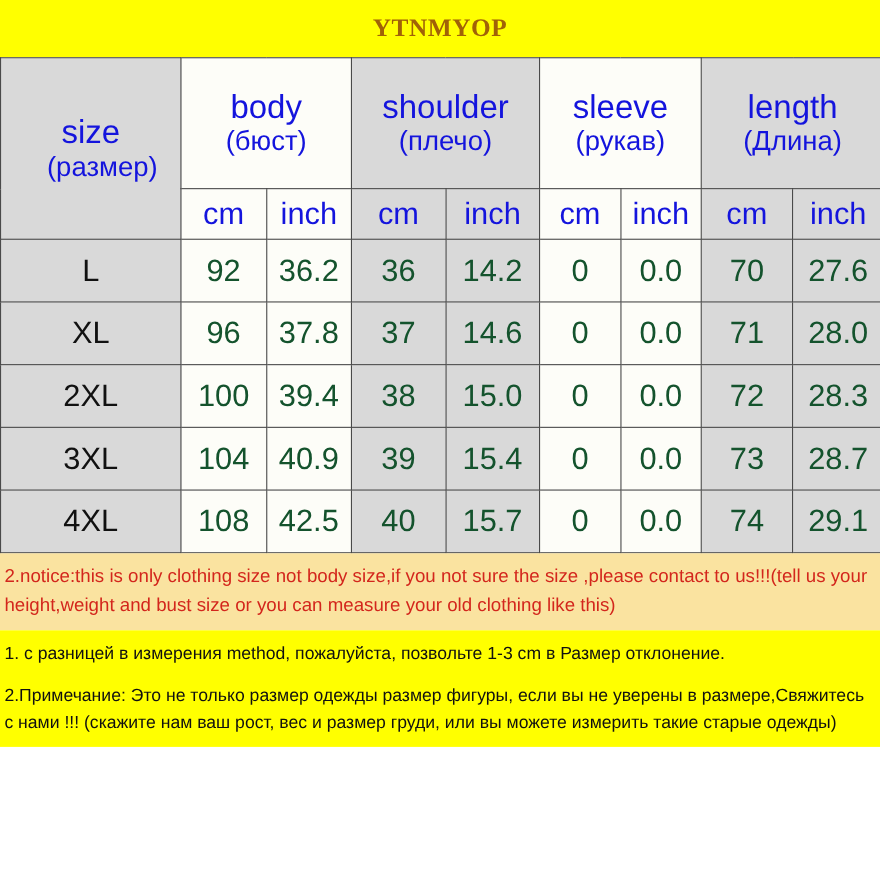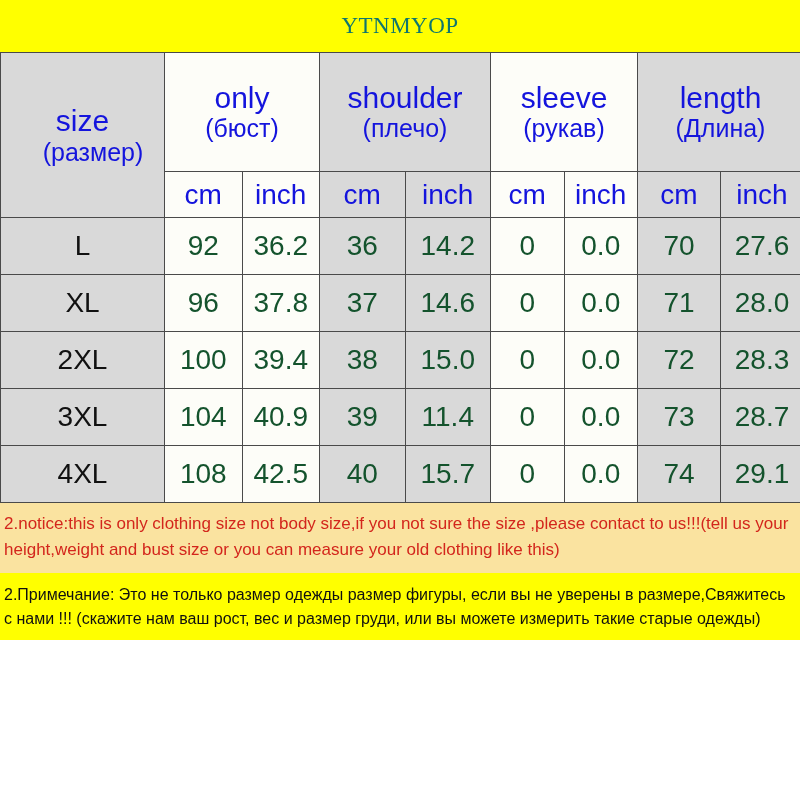--- a/index.html
+++ b/index.html
@@ -17,23 +17,23 @@
   
   .title-bar {
     height: 52px;
     background: #ffff00;
     display: flex;
     align-items: center;
     justify-content: center;
   }
   .title-text {
     font-family: "Liberation Serif", serif;
-    font-weight: normal;
+    font-weight: bold;
     font-size: 23px;
-    color: #0f766e;
+    color: #a16207;
     letter-spacing: 0.5px;
   }
 
   
   .size-table {
     width: 800px;
     border-collapse: collapse;
     table-layout: fixed;
   }
   .size-table td, .size-table th {
@@ -113,21 +113,21 @@
 </div>
 
 <table class="size-table">
   <thead>
     <tr>
       <th class="size-head cell-gray" rowspan="2" style="width:163px">
         <span>size</span>
         <span class="sub">(размер)</span>
       </th>
       <th class="grp-head cell-white" colspan="2" style="width:154px">
-        <span>only</span>
+        <span>body</span>
         <span class="sub">(бюст)</span>
       </th>
       <th class="grp-head cell-gray" colspan="2" style="width:170px">
         <span>shoulder</span>
         <span class="sub">(плечо)</span>
       </th>
       <th class="grp-head cell-white" colspan="2" style="width:146px">
         <span>sleeve</span>
         <span class="sub">(рукав)</span>
       </th>
@@ -179,21 +179,21 @@
       <td class="data-cell cell-white">0</td>
       <td class="data-cell cell-white">0.0</td>
       <td class="data-cell cell-gray">72</td>
       <td class="data-cell cell-gray">28.3</td>
     </tr>
     <tr>
       <td class="data-cell size-cell cell-gray">3XL</td>
       <td class="data-cell cell-white">104</td>
       <td class="data-cell cell-white">40.9</td>
       <td class="data-cell cell-gray">39</td>
-      <td class="data-cell cell-gray">11.4</td>
+      <td class="data-cell cell-gray">15.4</td>
       <td class="data-cell cell-white">0</td>
       <td class="data-cell cell-white">0.0</td>
       <td class="data-cell cell-gray">73</td>
       <td class="data-cell cell-gray">28.7</td>
     </tr>
     <tr>
       <td class="data-cell size-cell cell-gray">4XL</td>
       <td class="data-cell cell-white">108</td>
       <td class="data-cell cell-white">42.5</td>
       <td class="data-cell cell-gray">40</td>
@@ -204,14 +204,15 @@
       <td class="data-cell cell-gray">29.1</td>
     </tr>
   </tbody>
 </table>
 
 <div class="notes-en">
   <p>2.notice:this is only clothing size not body size,if you not sure the size ,please contact to us!!!(tell us your height,weight and bust size or you can measure your old clothing like this)</p>
 </div>
 
 <div class="notes-ru">
+  <p>1. с разницей в измерения method, пожалуйста, позвольте 1-3 cm в Размер отклонение.</p>
   <p>2.Примечание: Это не только размер одежды размер фигуры, если вы не уверены в размере,Свяжитесь с нами !!! (скажите нам ваш рост, вес и размер груди, или вы можете измерить такие старые одежды)</p>
 </div>
 
 </body></html>

